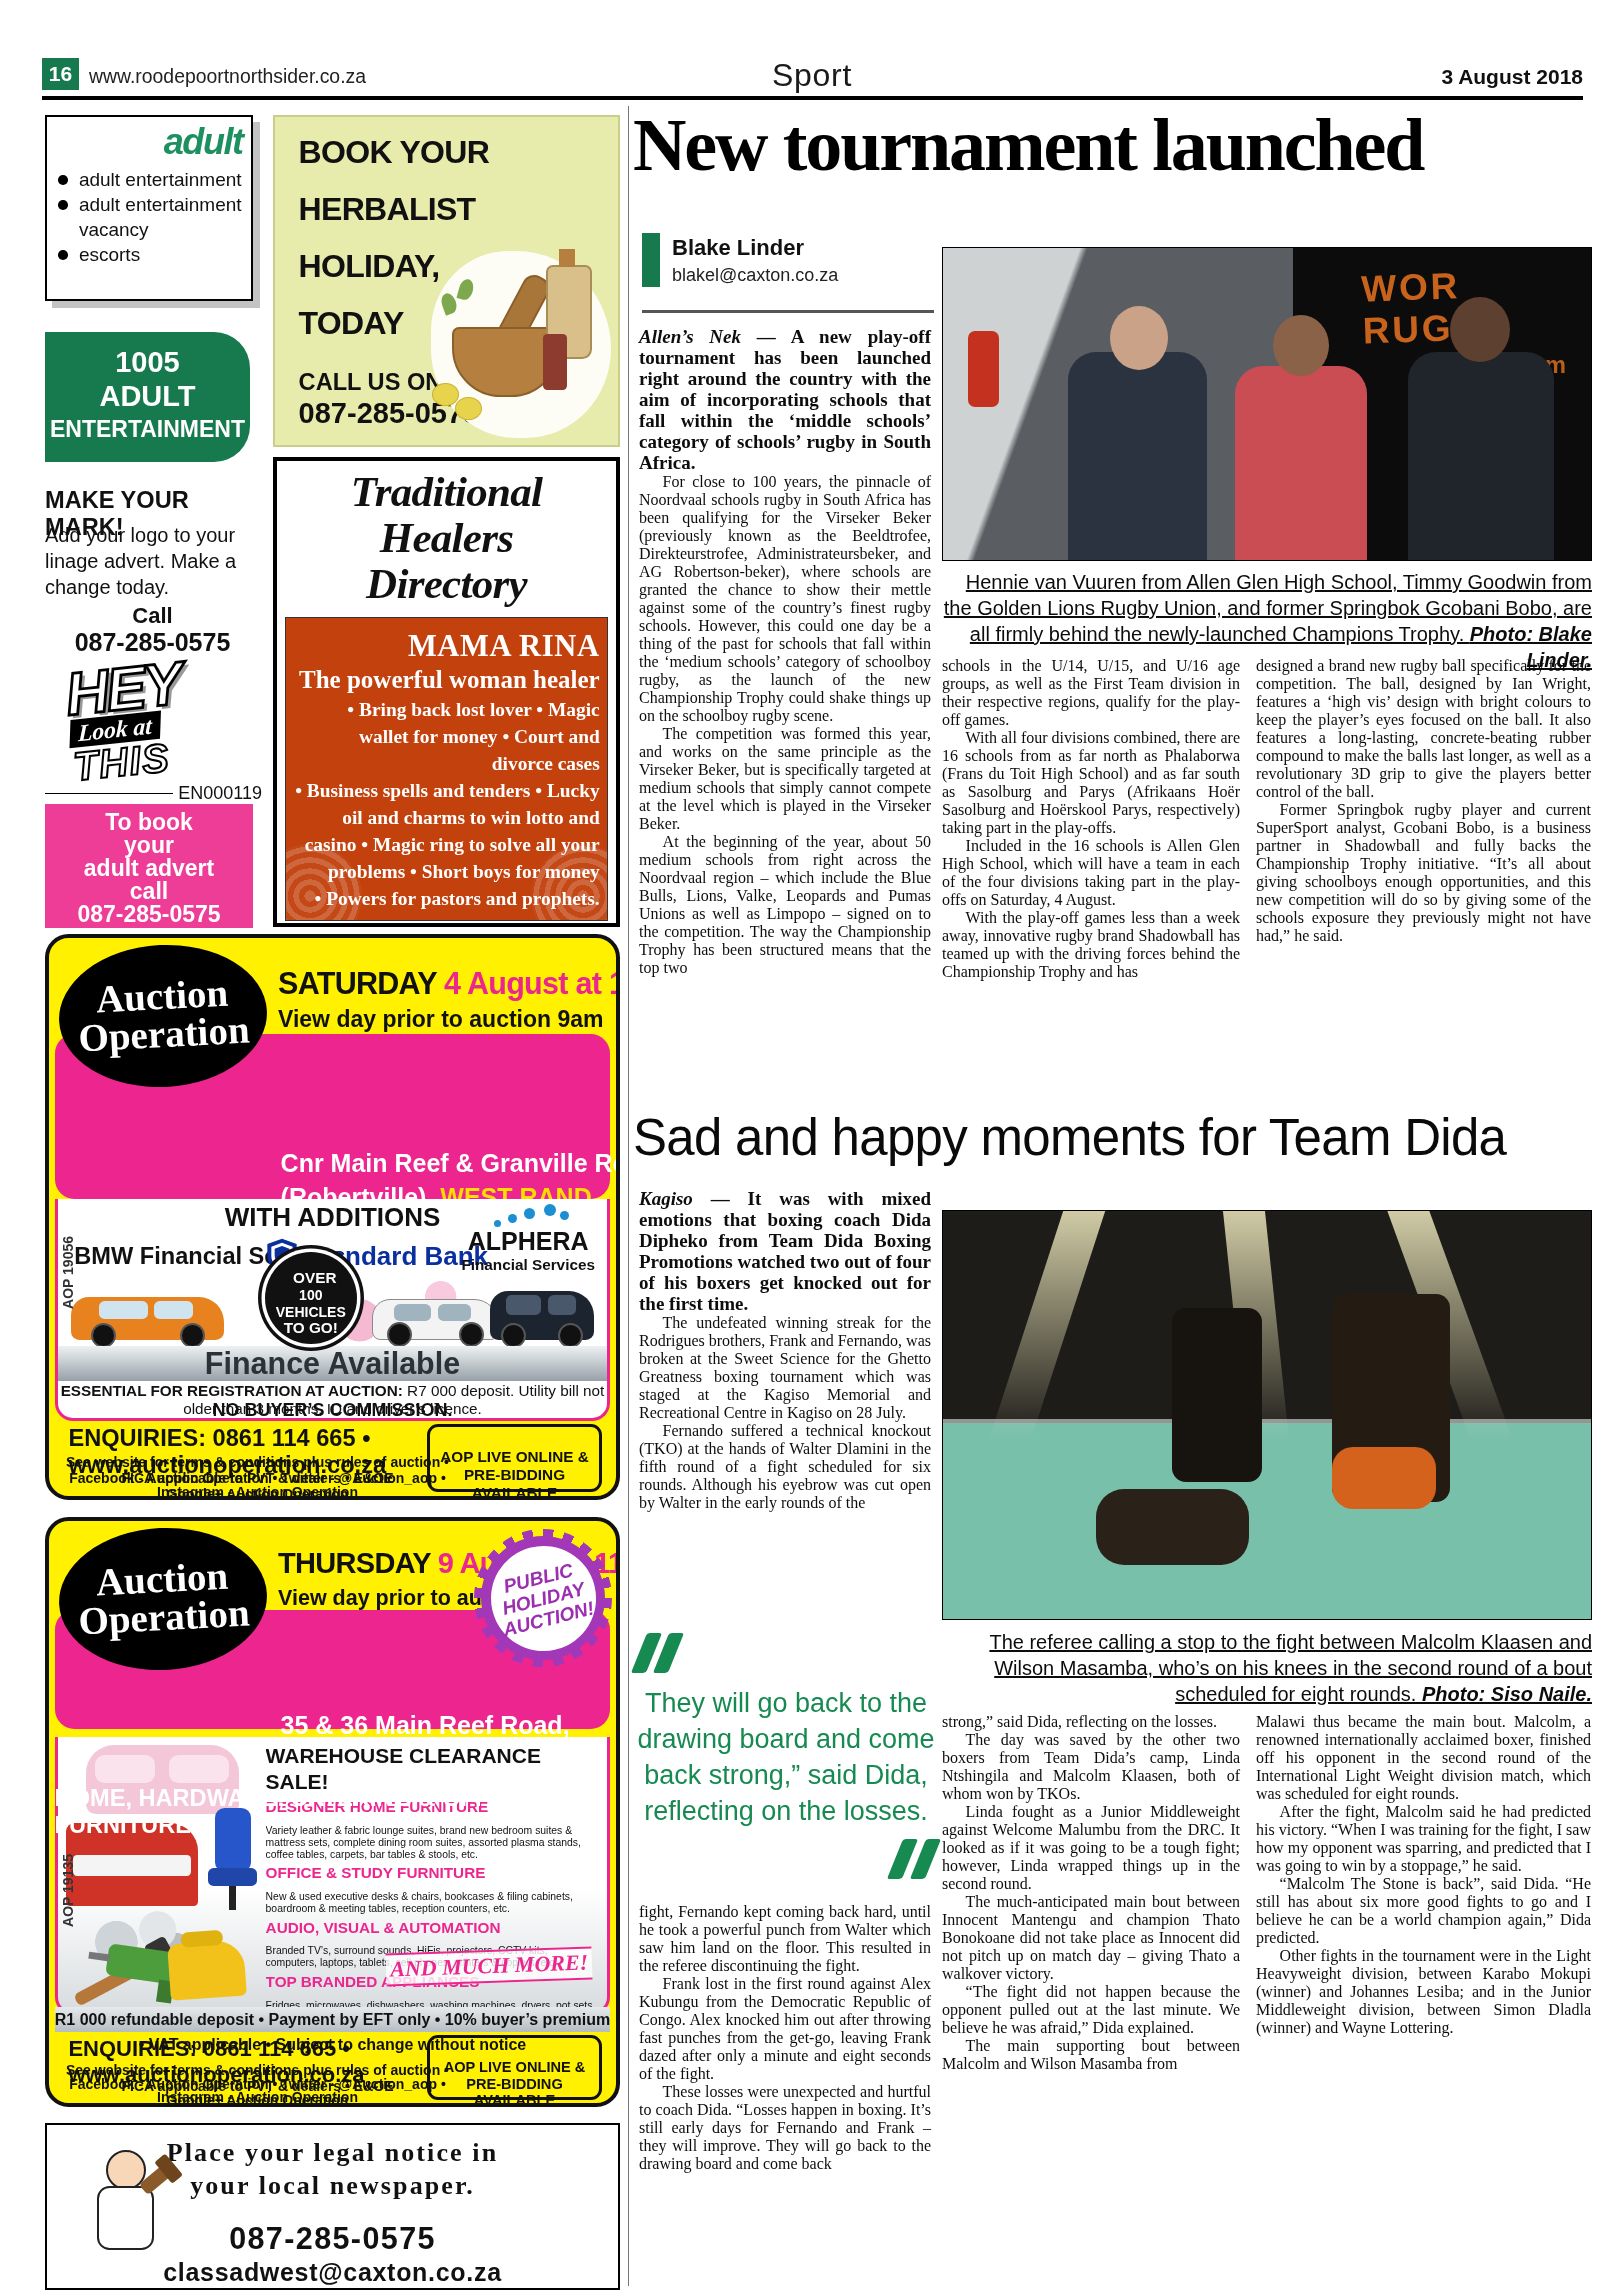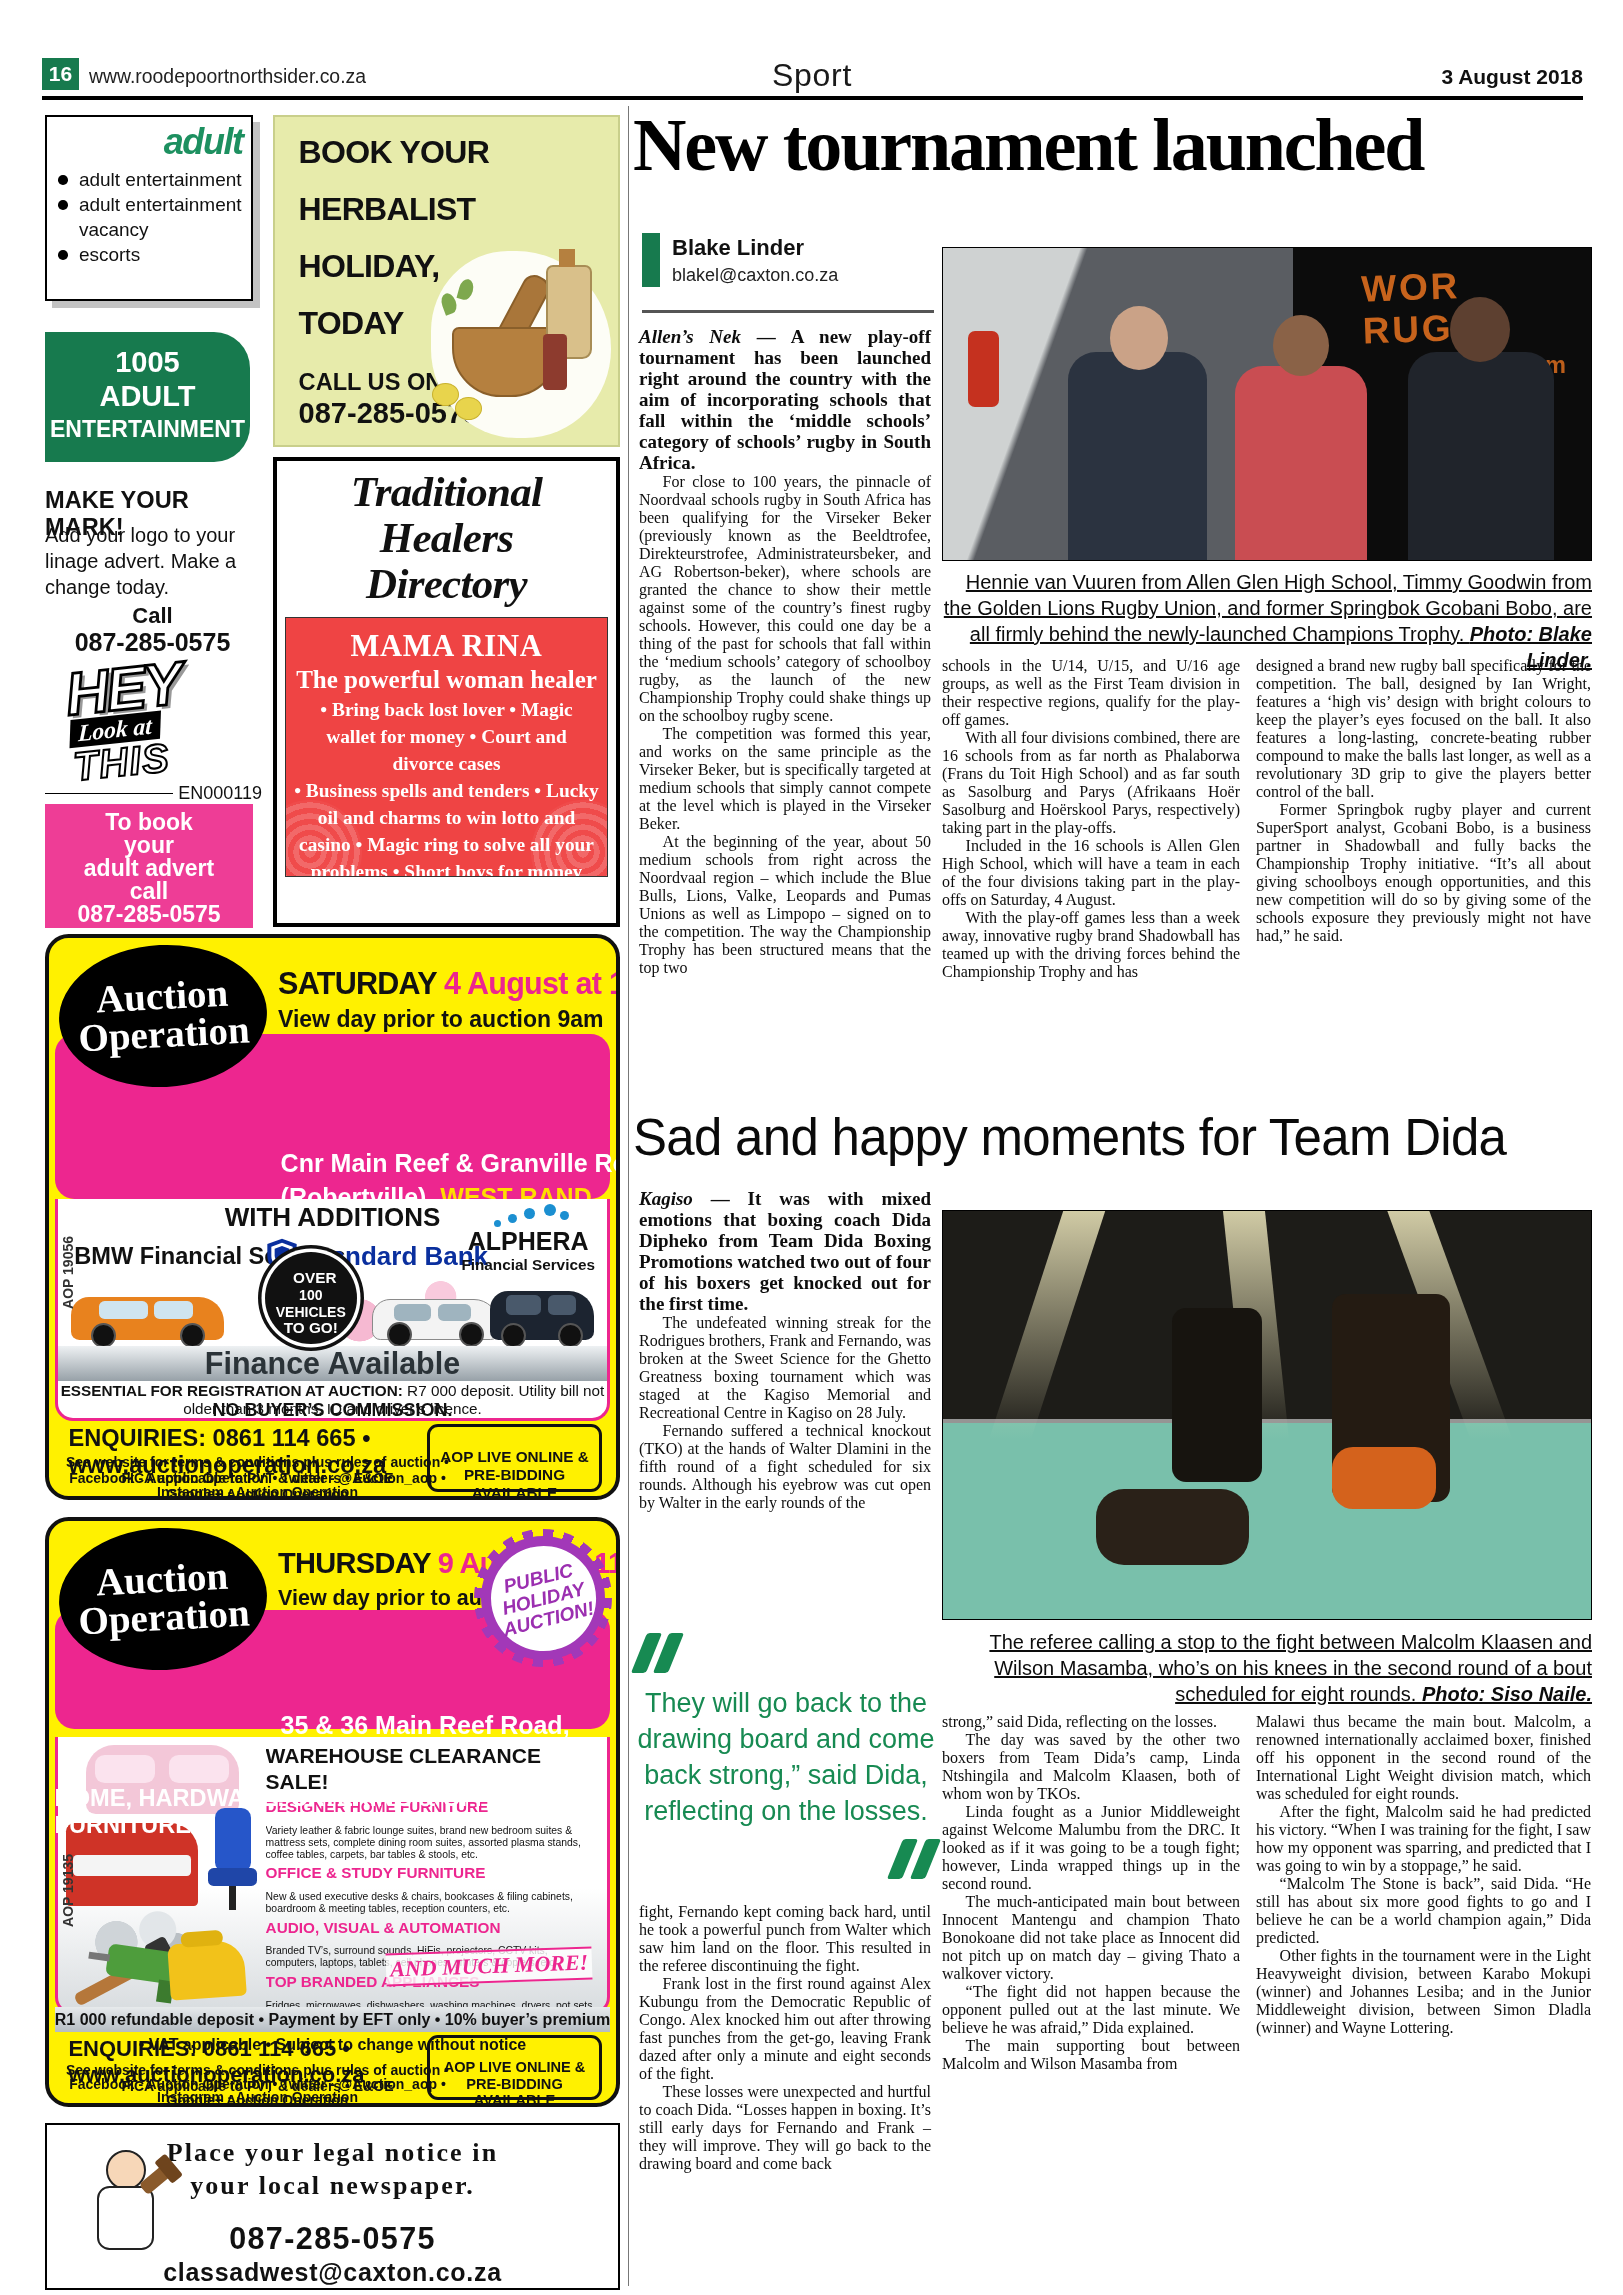--- a/index.html
+++ b/index.html
@@ -49,21 +49,21 @@
   .mbottle::before{content:"";position:absolute;left:11px;top:-18px;width:16.7px;height:18px;background:#b5803f;}
   .mred{right:44px;top:83px;width:23.6px;height:56px;background:#8d3b2e;border-radius:4.2px;}
   .mherb1,.mherb2{width:14px;height:21px;background:#7ea84e;border-radius:50% 50% 50% 0;}
   .mherb1{left:11px;top:42px;transform:rotate(-20deg);}
   .mherb2{left:28px;top:28px;transform:rotate(15deg);}
   .mlemon1,.mlemon2{width:25px;height:21px;background:#e8d44c;border-radius:50%;border:1.4px solid #c9b22e;}
   .mlemon1{left:1.4px;top:132px;}.mlemon2{left:23.6px;top:146px;}
   
   .heal{left:273px;top:457px;width:347px;height:470px;border:4.2px solid #000;background:#fff;box-sizing:border-box;padding:8.3px;}
   .heal .tt{font:italic 900 43px/46px "Liberation Serif",serif;text-align:center;letter-spacing:-0.7px;}
-  .mama{position:relative;margin-top:9.7px;background:#ef4444;border:1.4px solid #333;height:260px;text-align:center;color:#fff;padding:12.5px 7px 0;box-sizing:border-box;overflow:hidden;}
+  .mama{position:relative;margin-top:9.7px;background:#c2410c;border:1.4px solid #333;height:304px;text-align:right;color:#fff;padding:12.5px 7px 0;box-sizing:border-box;overflow:hidden;}
   .mama .mn{font:800 30.5px/33px "Liberation Serif",serif;letter-spacing:0.7px;}
   .mama .ms{font:700 25px/33px "Liberation Serif",serif;}
   .mama .ml{font:600 19.4px/27px "Liberation Serif",serif;}
   .mama .mp{font:800 25px/32px "Liberation Serif",serif;margin-top:4.2px;}
   .lace{width:104px;height:104px;border-radius:50%;background:repeating-radial-gradient(circle,#ffffff55 0 5.6px,#ffffff11 5.6px 11px);opacity:.6;}
   
   .auc{width:575px;background:#fff100;border:4.2px solid #111;border-radius:23.6px;box-sizing:border-box;overflow:hidden;}
   .oval{left:9.7px;top:7px;width:208px;height:142px;background:#000;border-radius:50%;color:#fff;text-align:center;transform:rotate(-3deg);z-index:5;padding-top:33px;box-sizing:border-box;}
   .oval .o1{display:block;font:800 39px/36px "Liberation Serif",serif;}
   .oval .o2{display:block;font:800 39px/39px "Liberation Serif",serif;}

